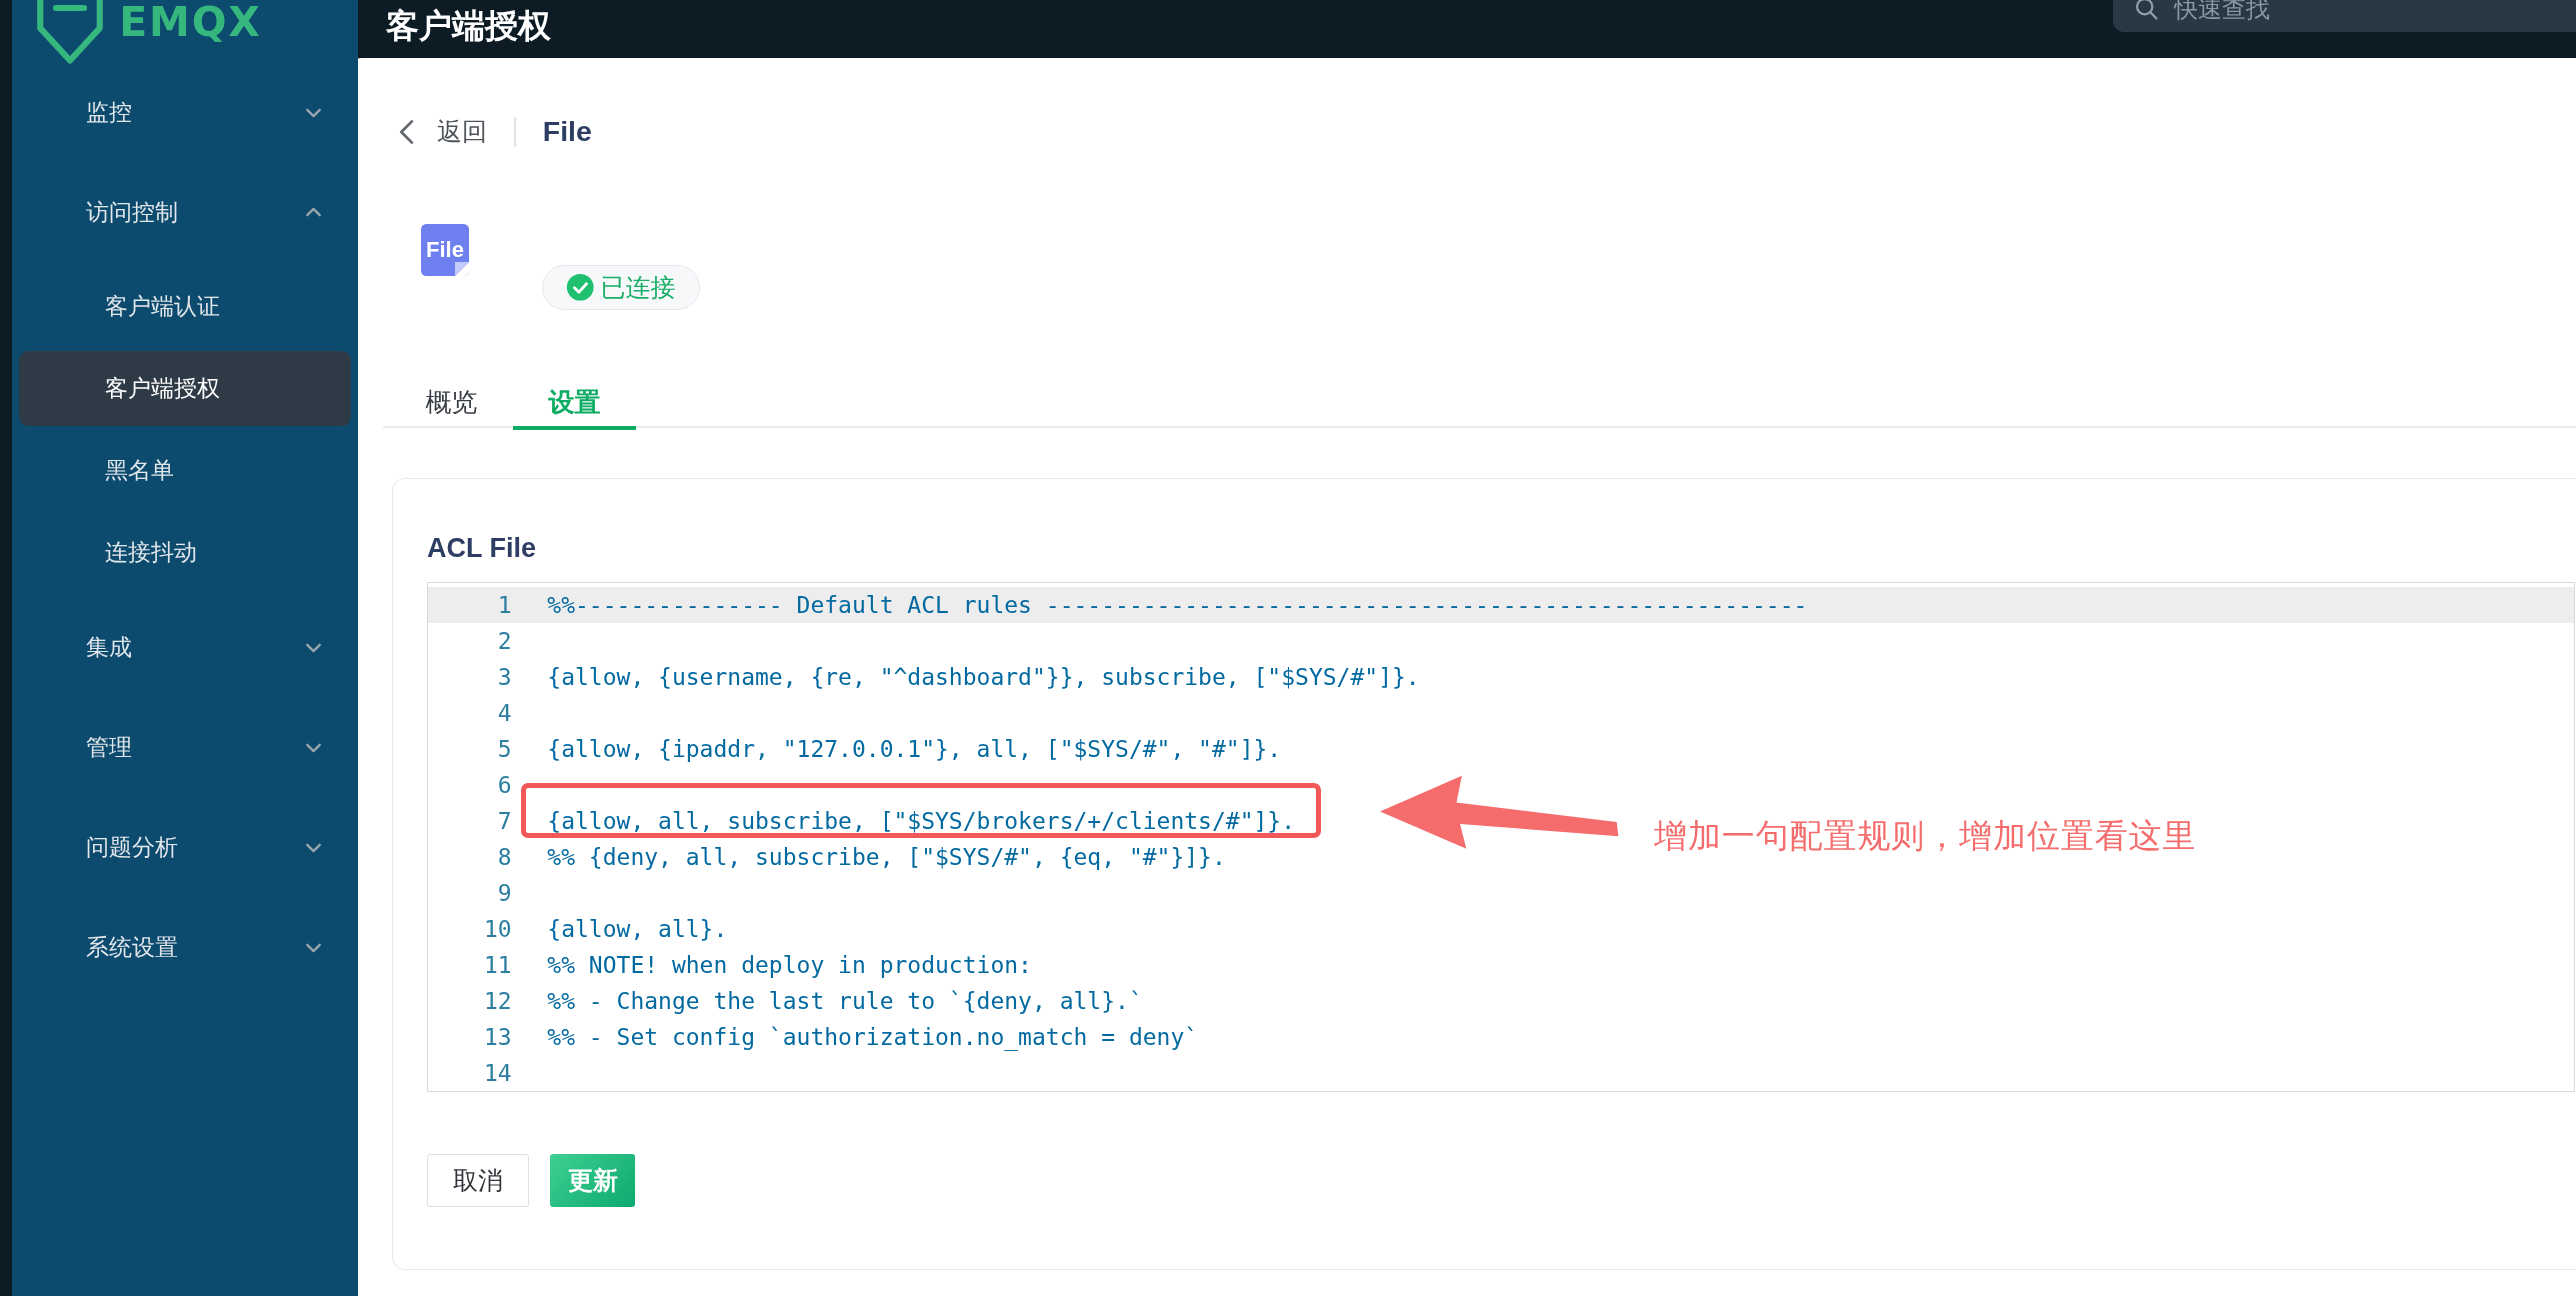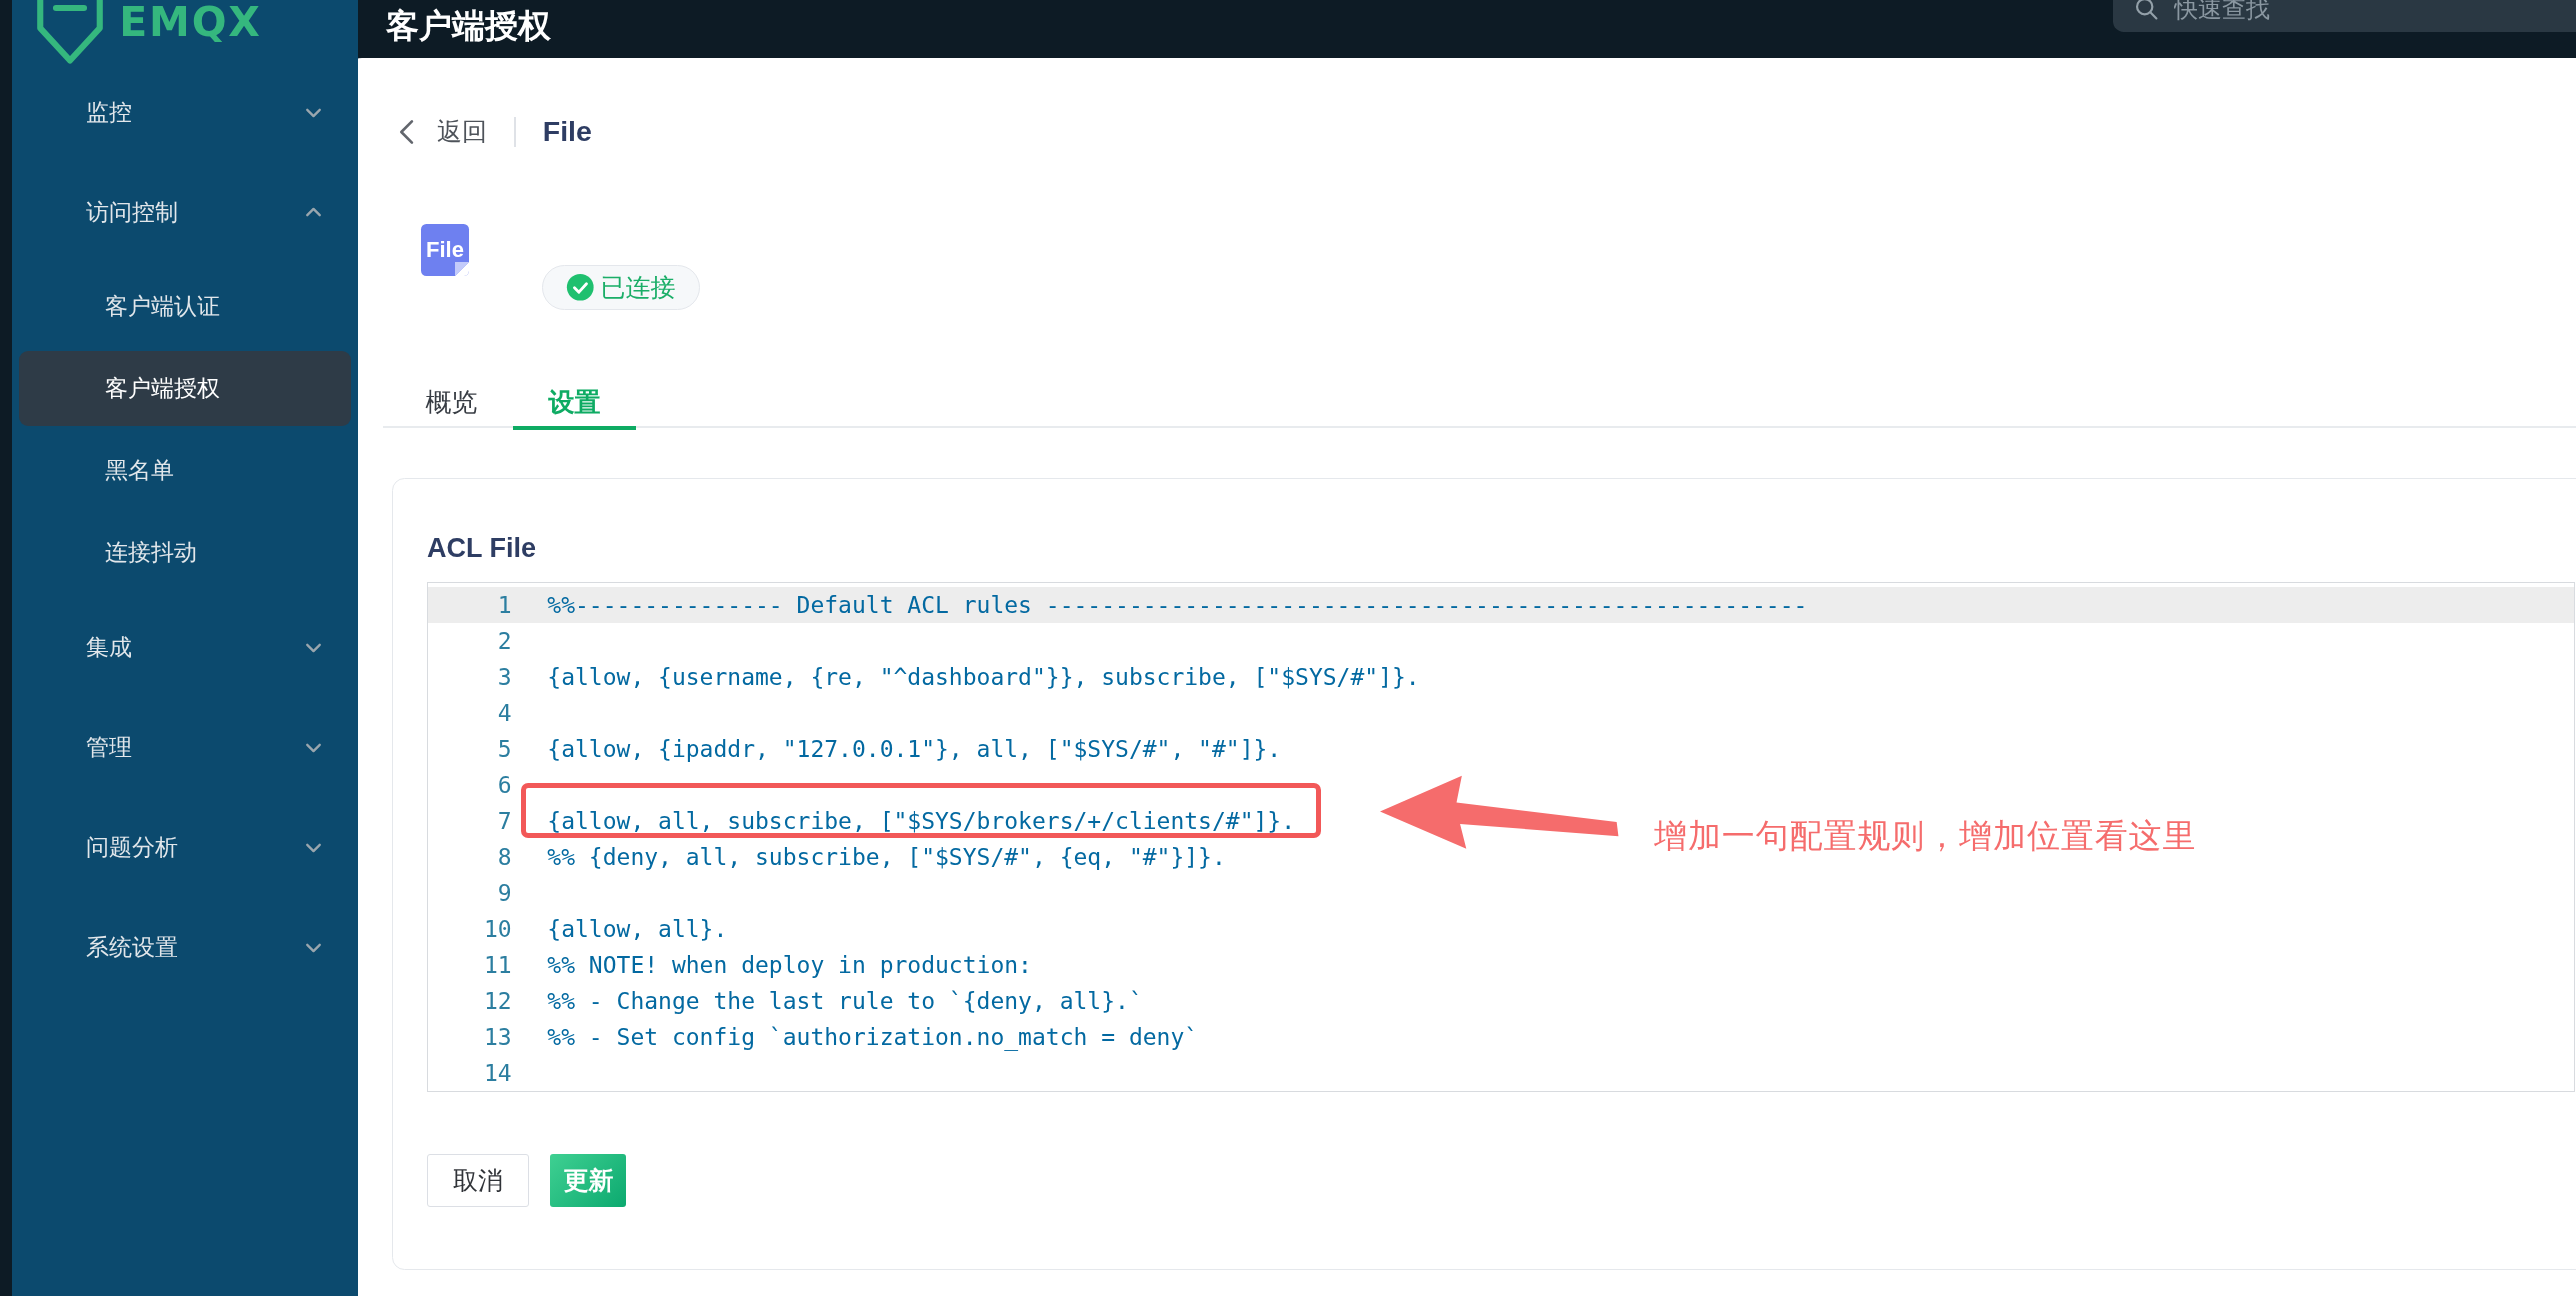--- a/index.html
+++ b/index.html
@@ -63,21 +63,21 @@
           overflow:hidden;font-family:"DejaVu Sans Mono",monospace;font-size:23px;box-sizing:border-box;padding:3.6px 0;}
   .row{display:flex;height:36px;line-height:36px;}
   .row.hl{background:#ededed;}
   .num{width:105px;text-align:right;padding-right:21.4px;color:#2c7ea0;box-sizing:border-box;flex:none;}
   .code-text{padding-left:14.3px;white-space:pre;color:#0369a1;}
 
   .btn-row{position:absolute;left:34px;top:675px;display:flex;gap:21.4px;}
   .btn{height:53px;border-radius:3px;font-size:25px;display:flex;align-items:center;justify-content:center;
        box-sizing:border-box;cursor:pointer;font-family:"Liberation Sans",sans-serif;}
   .btn.cancel{width:102px;background:#fff;border:1.8px solid #dcdfe5;color:#303338;}
-  .btn.update{width:76px;background:linear-gradient(135deg,#3fd092,#0ca96f);color:#fff;font-weight:bold;border:none;padding-left:6px;}
+  .btn.update{width:85px;background:linear-gradient(135deg,#3fd092,#0ca96f);color:#fff;font-weight:bold;border:none;padding-left:6px;}
 
   
   .hl-box{position:absolute;left:521px;top:783px;width:800px;height:55px;border:5.3px solid #f25858;
           border-radius:7.1px;z-index:40;box-sizing:border-box;}
   .arrow-svg{position:absolute;left:1380px;top:772px;z-index:40;}
   .annotation{position:absolute;left:1654px;top:814px;font-size:33px;color:#f56c6c;z-index:40;
               letter-spacing:0.9px;white-space:nowrap;}
 </style>
 </head>
 <body>

